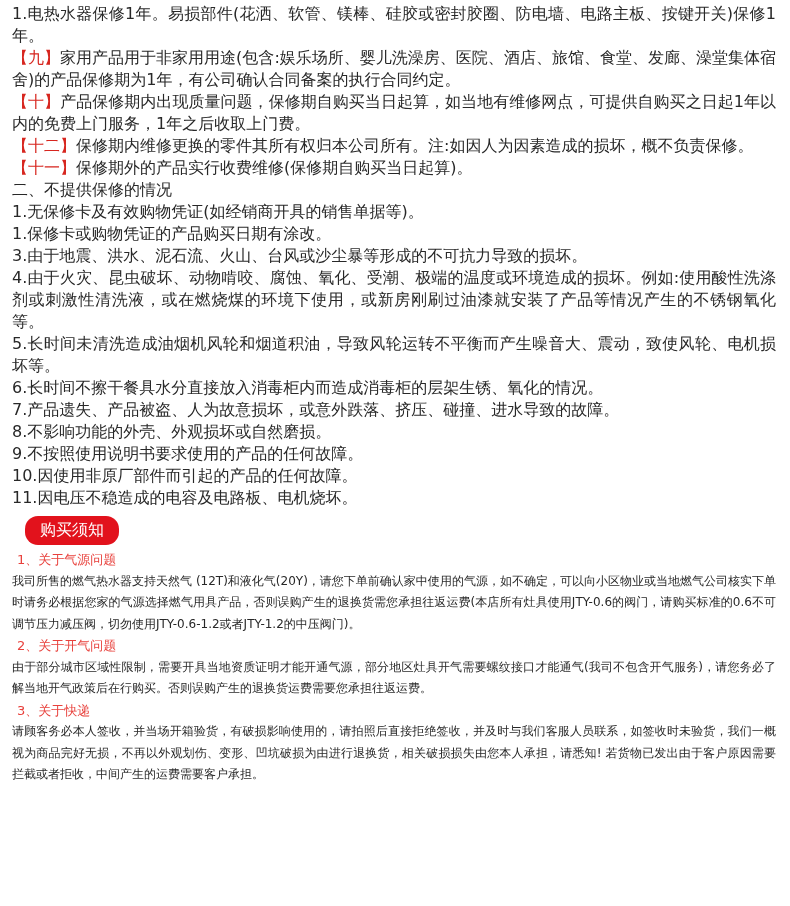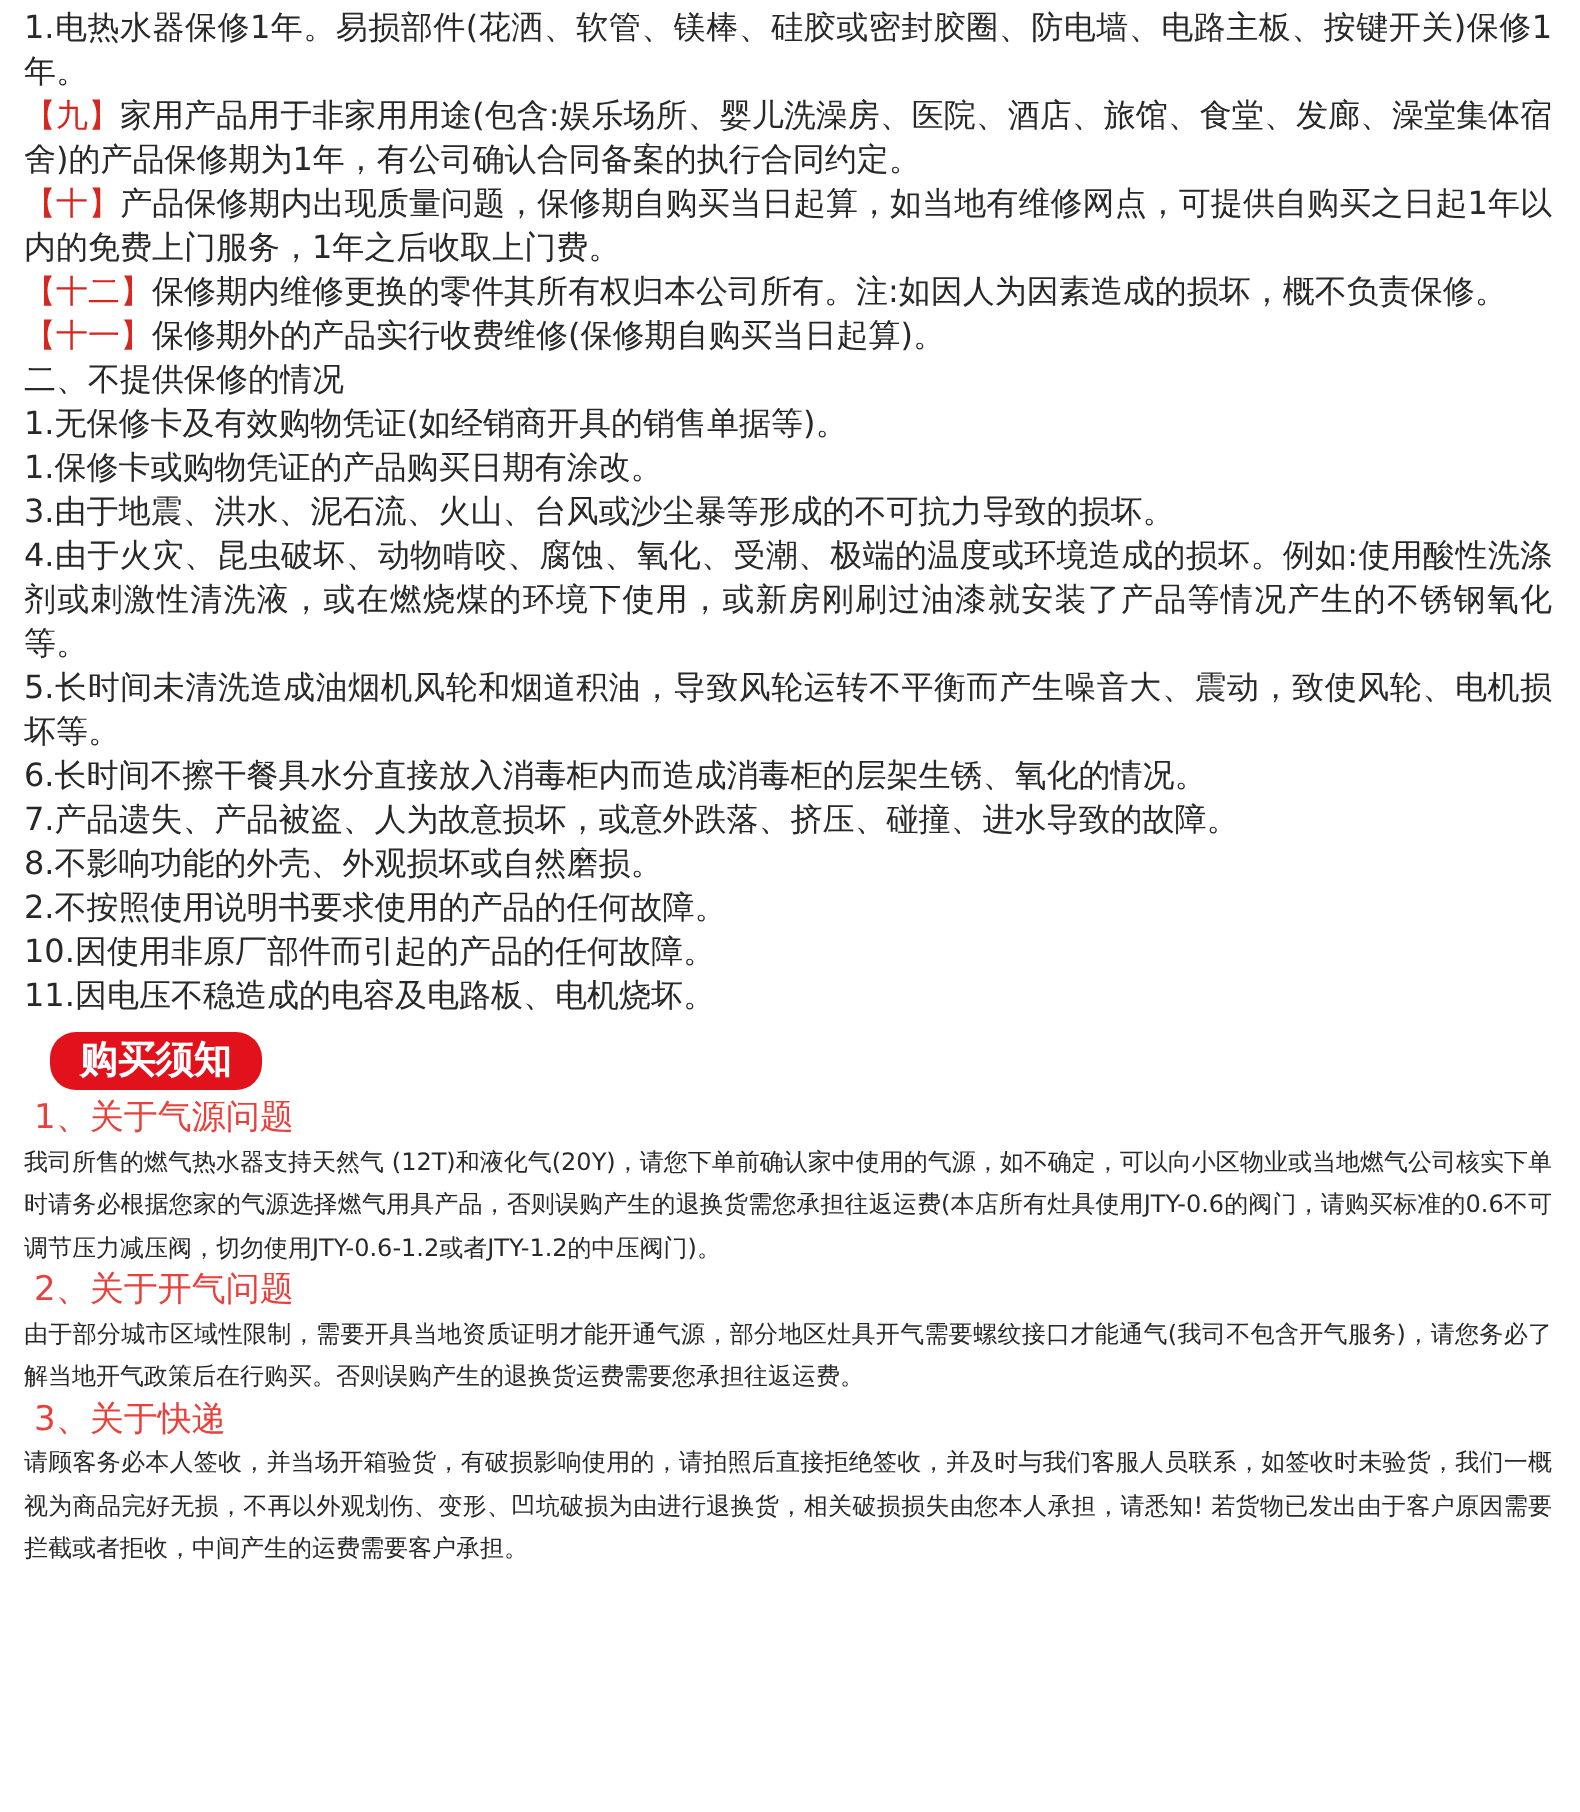--- a/index.html
+++ b/index.html
@@ -20,32 +20,32 @@
     color: var(--body-text, #282828);
     text-align: justify;
   }
   .lead { color: var(--lead-red, #d7261f); }
 
   .badge-row { margin: 7px 0 4px 13px; }
   .badge {
     display: inline-block;
     background: var(--badge-bg, #e2121c);
     color: var(--badge-text, #ffffff);
-    font-size: 19px;
-    font-weight: bold;
+    font-size: 16px;
+    font-weight: normal;
     line-height: 24px;
     padding: 2px 15px 3px;
     border-radius: 13px;
   }
 
   .section { margin: 0; }
   .sec-title {
     margin: 0;
     padding-left: 5px;
-    font-size: 17px;
+    font-size: 13px;
     line-height: 21.5px;
     color: var(--section-red, #e8413c);
     text-align: left;
   }
   .sec-body {
     margin: 0;
     font-size: 12px;
     line-height: 21.5px;
     color: var(--body-text, #282828);
     text-align: justify;
@@ -64,21 +64,21 @@
     <p class="para"><span class="lead">【十一】</span><span>保修期外的产品实行收费维修(保修期自购买当日起算)。</span></p>
     <p class="para"><span class="lead"></span><span>二、不提供保修的情况</span></p>
     <p class="para"><span class="lead"></span><span>1.无保修卡及有效购物凭证(如经销商开具的销售单据等)。</span></p>
     <p class="para"><span class="lead"></span><span>1.保修卡或购物凭证的产品购买日期有涂改。</span></p>
     <p class="para"><span class="lead"></span><span>3.由于地震、洪水、泥石流、火山、台风或沙尘暴等形成的不可抗力导致的损坏。</span></p>
     <p class="para"><span class="lead"></span><span>4.由于火灾、昆虫破坏、动物啃咬、腐蚀、氧化、受潮、极端的温度或环境造成的损坏。例如:使用酸性洗涤剂或刺激性清洗液，或在燃烧煤的环境下使用，或新房刚刷过油漆就安装了产品等情况产生的不锈钢氧化等。</span></p>
     <p class="para"><span class="lead"></span><span>5.长时间未清洗造成油烟机风轮和烟道积油，导致风轮运转不平衡而产生噪音大、震动，致使风轮、电机损坏等。</span></p>
     <p class="para"><span class="lead"></span><span>6.长时间不擦干餐具水分直接放入消毒柜内而造成消毒柜的层架生锈、氧化的情况。</span></p>
     <p class="para"><span class="lead"></span><span>7.产品遗失、产品被盗、人为故意损坏，或意外跌落、挤压、碰撞、进水导致的故障。</span></p>
     <p class="para"><span class="lead"></span><span>8.不影响功能的外壳、外观损坏或自然磨损。</span></p>
-    <p class="para"><span class="lead"></span><span>2.不按照使用说明书要求使用的产品的任何故障。</span></p>
+    <p class="para"><span class="lead"></span><span>9.不按照使用说明书要求使用的产品的任何故障。</span></p>
     <p class="para"><span class="lead"></span><span>10.因使用非原厂部件而引起的产品的任何故障。</span></p>
     <p class="para"><span class="lead"></span><span>11.因电压不稳造成的电容及电路板、电机烧坏。</span></p>
   </div>
 
   <div class="badge-row">
     <span class="badge">购买须知</span>
   </div>
 
   <div>
     <div class="section">

